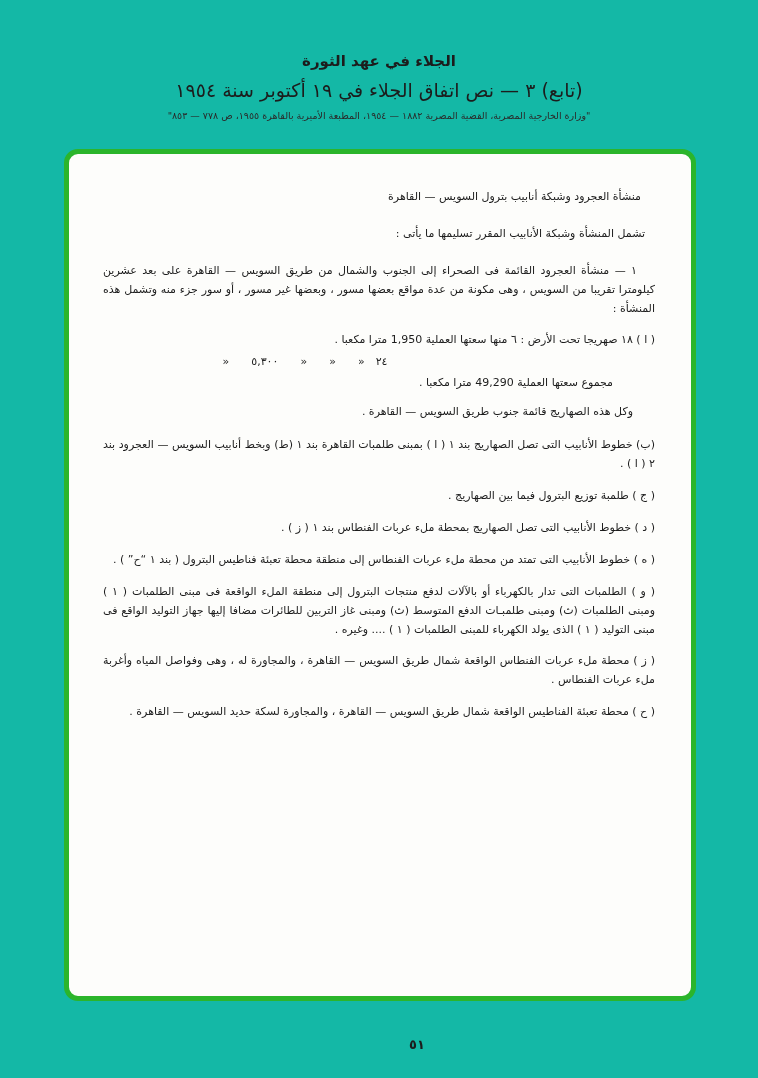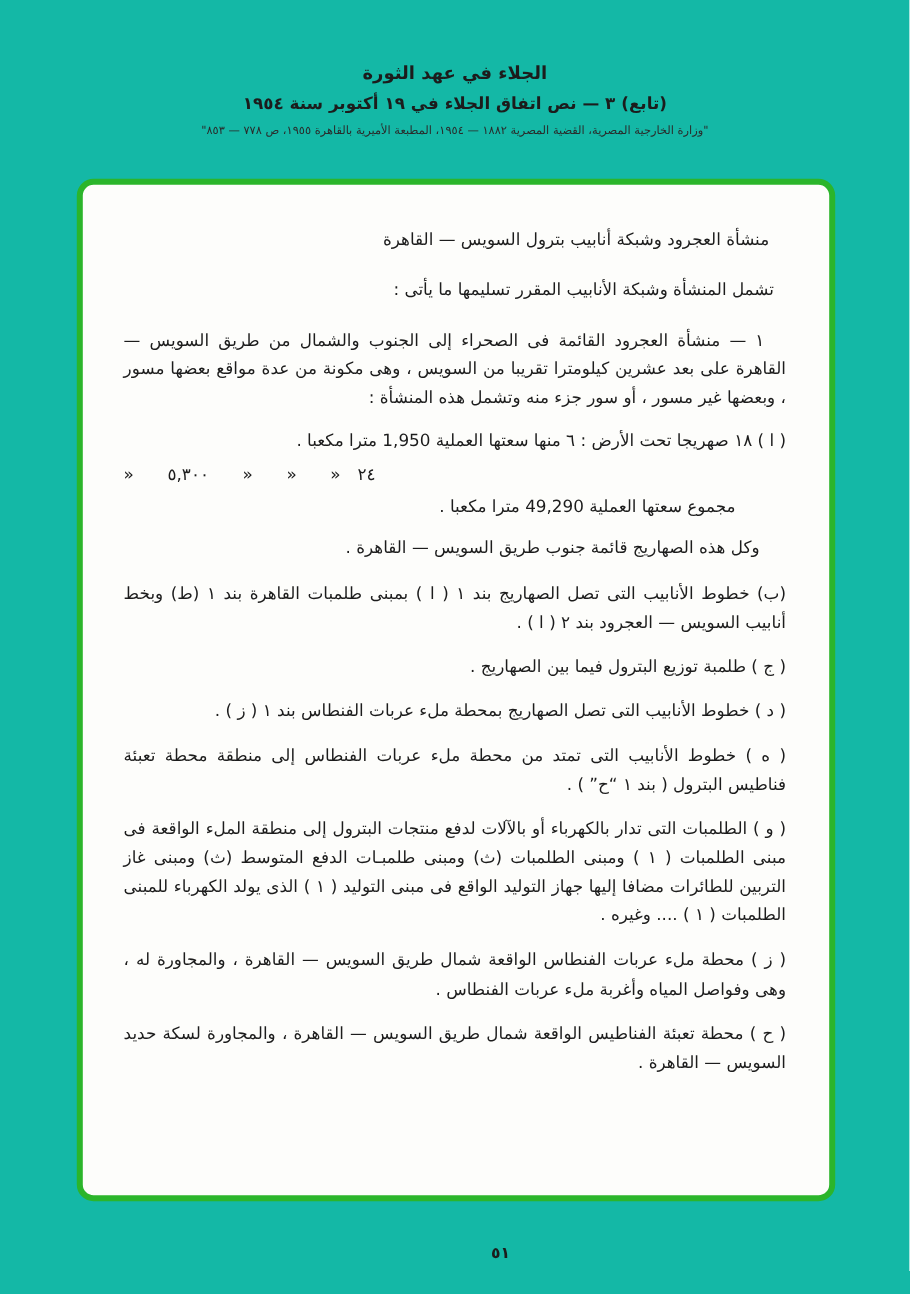--- a/index.html
+++ b/index.html
@@ -23,22 +23,22 @@
     width: 100%;
     text-align: center;
     direction: rtl;
   }
   .doc-title {
     font-size: 15px;
     font-weight: bold;
     letter-spacing: 0.2px;
   }
   .doc-subtitle {
-    font-size: 14px;
-    font-weight: bold;
+    font-size: 19px;
+    font-weight: normal;
     margin-top: 9px;
     text-align: center;
   }
   .doc-source {
     font-size: 9.5px;
     margin-top: 9px;
     color: #2a2a2a;
   }
   .green-frame {
     position: absolute;
@@ -47,39 +47,39 @@
     width: 632px;
     height: 852px;
     border: 5px solid #2bb52b;
     border-radius: 14px;
     box-sizing: border-box;
     background: #fdfdfb;
   }
   .content {
     direction: rtl;
     padding: 34px 36px 20px 34px;
-    font-size: 14px;
+    font-size: 11px;
     line-height: 1.72;
     text-align: justify;
   }
   .content p { margin: 0 0 12px 0; }
   .section-heading {
     text-indent: 14px;
     margin-bottom: 18px !important;
   }
   .intro-line {
     text-indent: 10px;
     margin-bottom: 18px !important;
   }
   .clause-first { text-indent: 18px; }
   .tank-line-a { margin-bottom: 4px !important; }
   .ditto {
     padding-right: 148px;
     margin-bottom: 2px !important;
-    text-align: left;
+    text-align: center;
   }
   .tank-total {
     padding-right: 42px;
     margin-bottom: 10px !important;
     text-align: right;
   }
   .tank-note {
     padding-right: 22px;
     margin-bottom: 14px !important;
     text-align: right;

